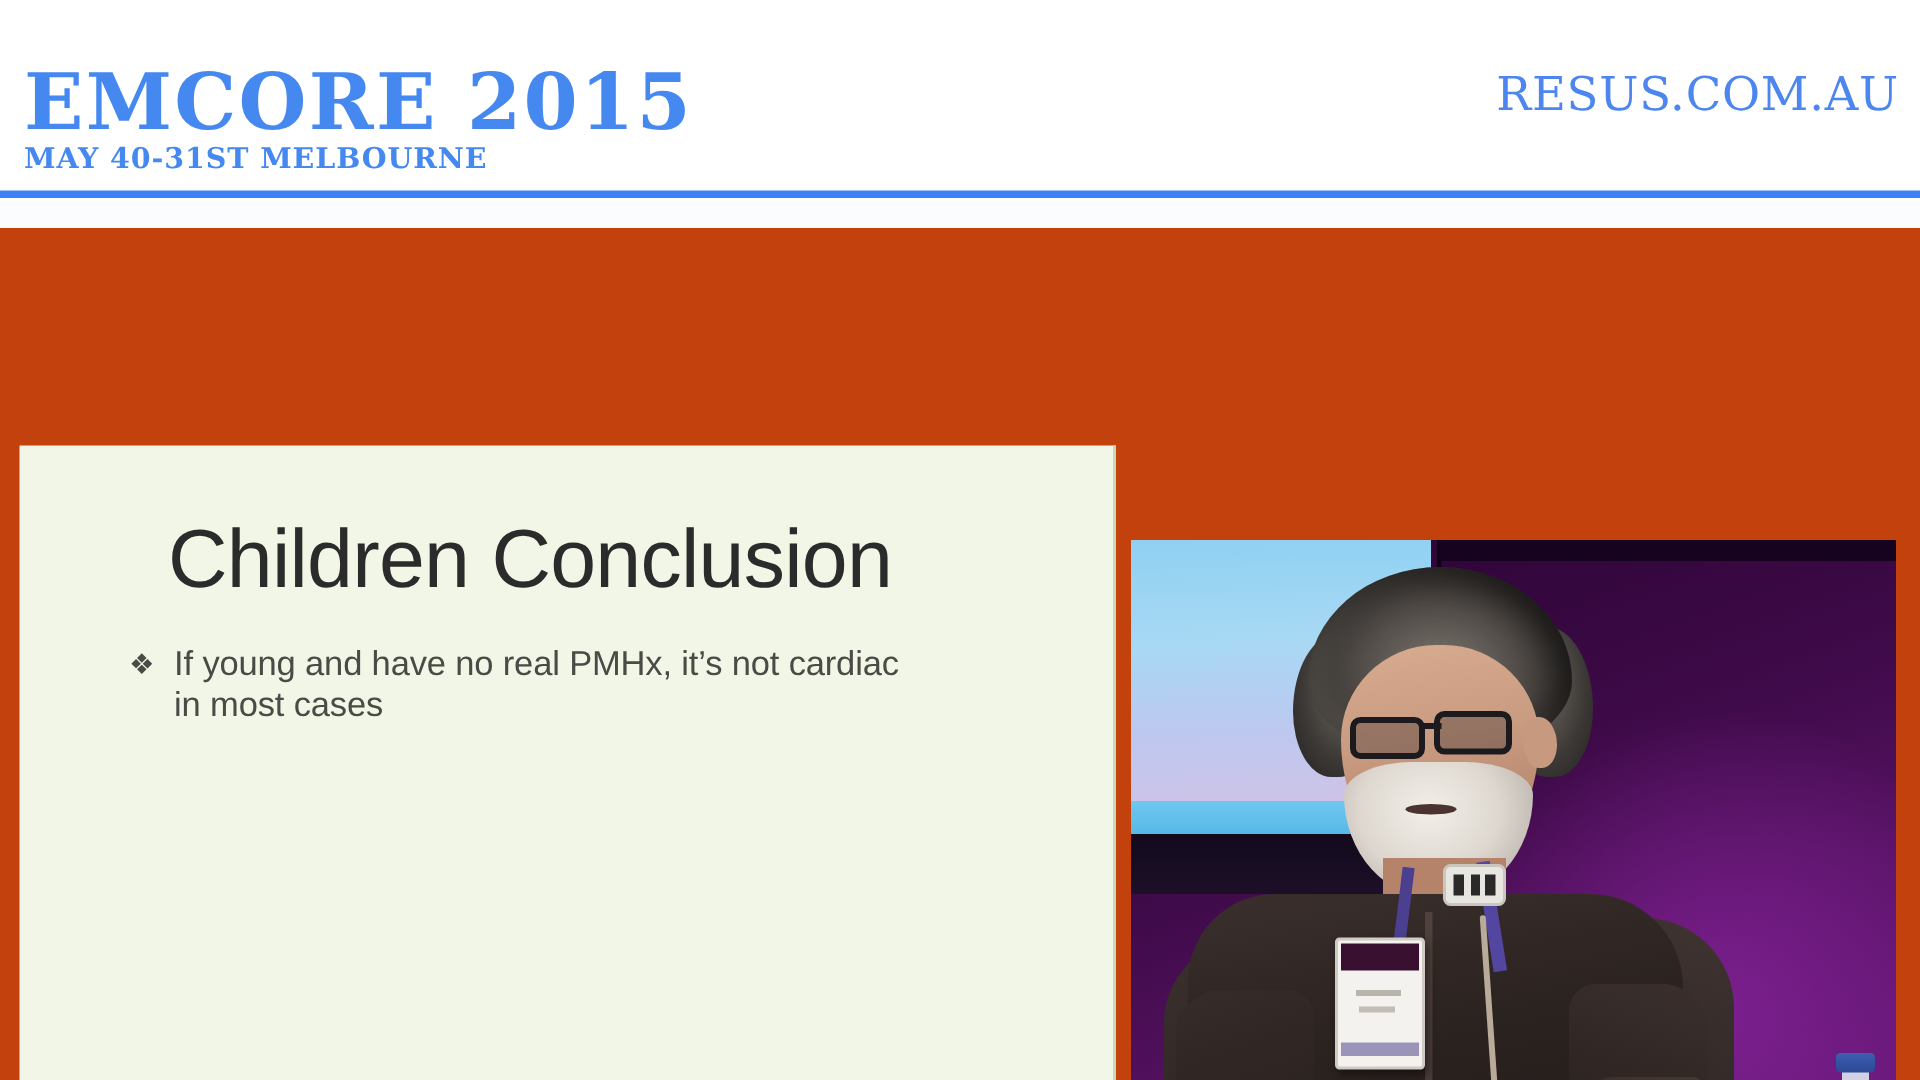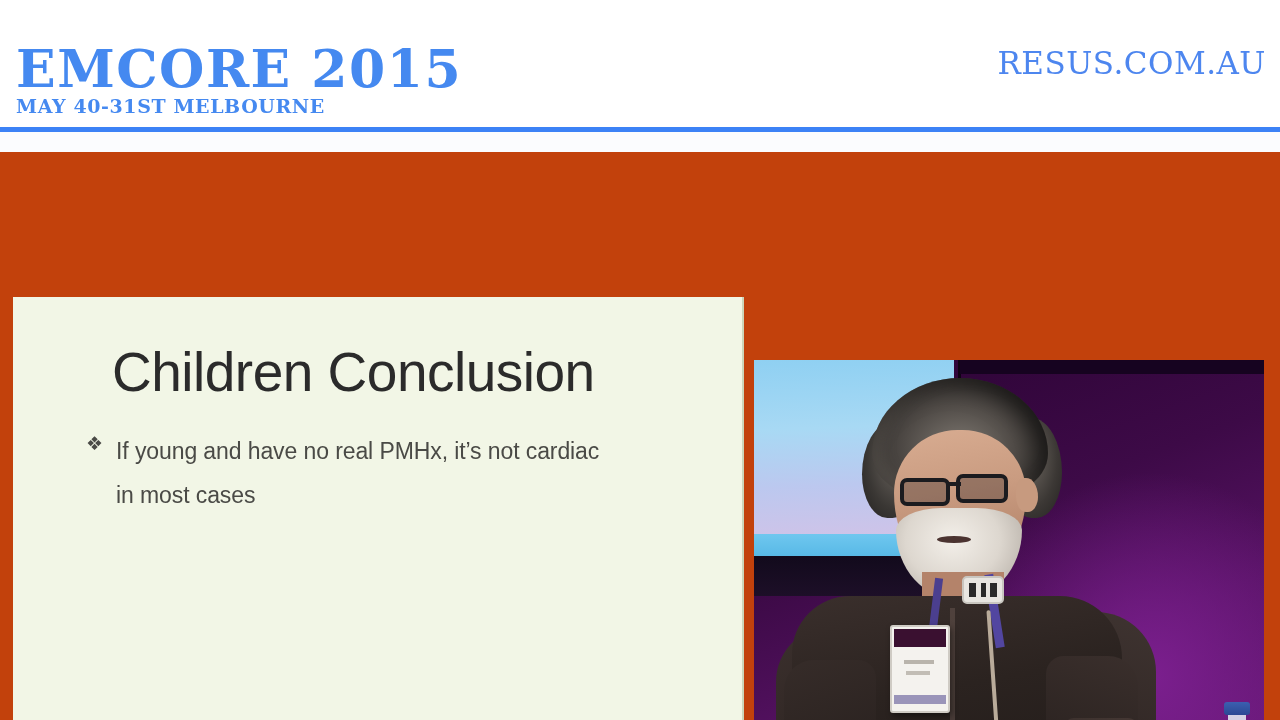--- a/index.html
+++ b/index.html
@@ -81,21 +81,21 @@
     white-space:nowrap;
   }
   .bullet-row {
     position:absolute; left:73px; top:132px; width:600px;
     display:flex; align-items:flex-start; gap:13px;
   }
   .bullet-mark {
     font-size:19px; color:#4a4a46; line-height:30px; flex:0 0 auto;
   }
   .bullet-text {
-    font-size:23px; line-height:44px; color:#4a4a46;
+    font-size:23px; line-height:27px; color:#4a4a46;
     letter-spacing:-0.1px; max-width:485px;
   }
 
   
   .video {
     position:absolute; left:754px; top:208px;
     width:510px; height:440px;
     overflow:hidden; background:#1c0320;
   }
   .v-backdrop {

